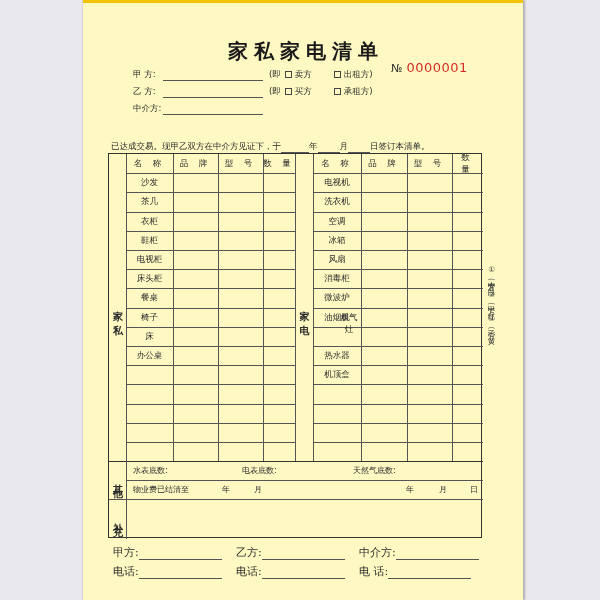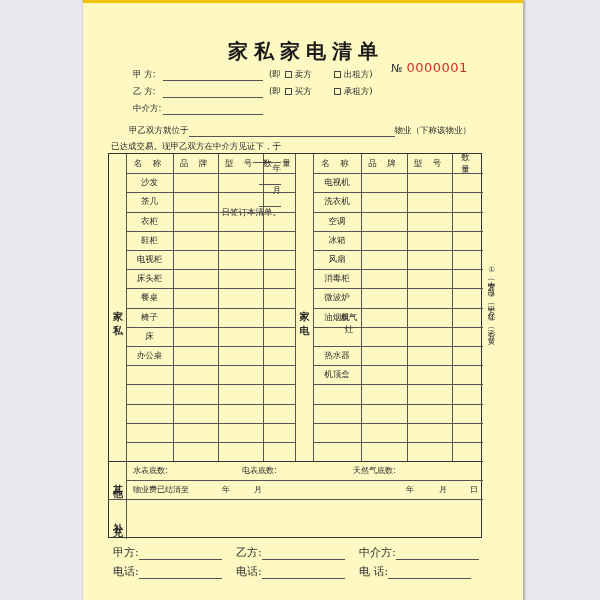--- a/index.html
+++ b/index.html
@@ -56,26 +56,21 @@
       <span>(即</span>
       <span class="opt"><span class="cb"></span><span>买方</span></span>
       <span class="opt opt2"><span class="cb"></span><span>承租方)</span></span>
     </span>
   </div>
   <div class="party" style="top:100px;">
     <span class="lbl">中介方:</span>
     <span class="line"></span>
   </div>
 
-  <div class="para" style="left:46px; top:122px;">
-    <span>甲乙双方就位于</span>
-    <span class="line" style="width:206px;"></span>
-    <span>物业（下称该物业）</span>
-  </div>
-  <div class="para" style="left:28px; top:138px;flex-direction:column;">
+  <div class="para" style="left:28px; top:138px;">
     <span>已达成交易。现甲乙双方在中介方见证下，于</span>
     <span class="line" style="width:28px;"></span>
     <span>年</span>
     <span class="line" style="width:22px;"></span>
     <span>月</span>
     <span class="line" style="width:22px;"></span>
     <span>日签订本清单。</span>
   </div>
 
   <div class="table">

